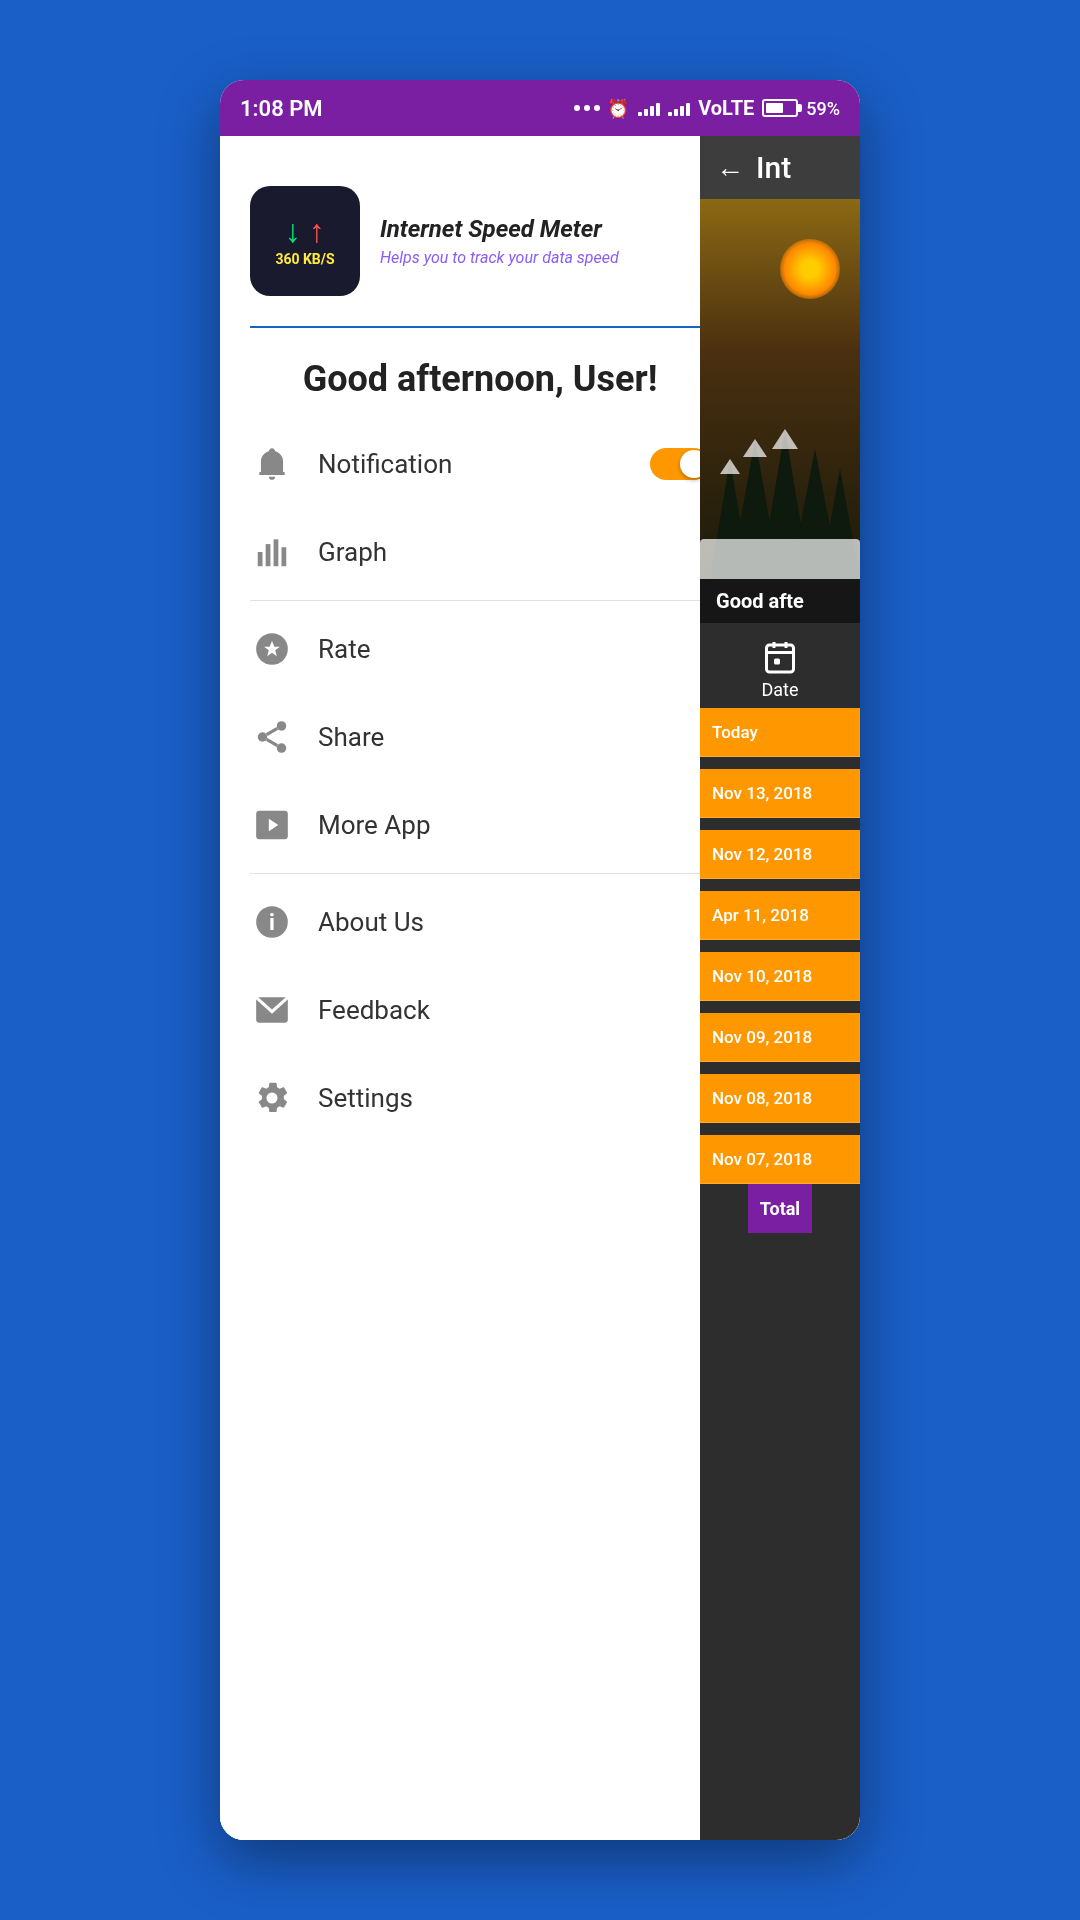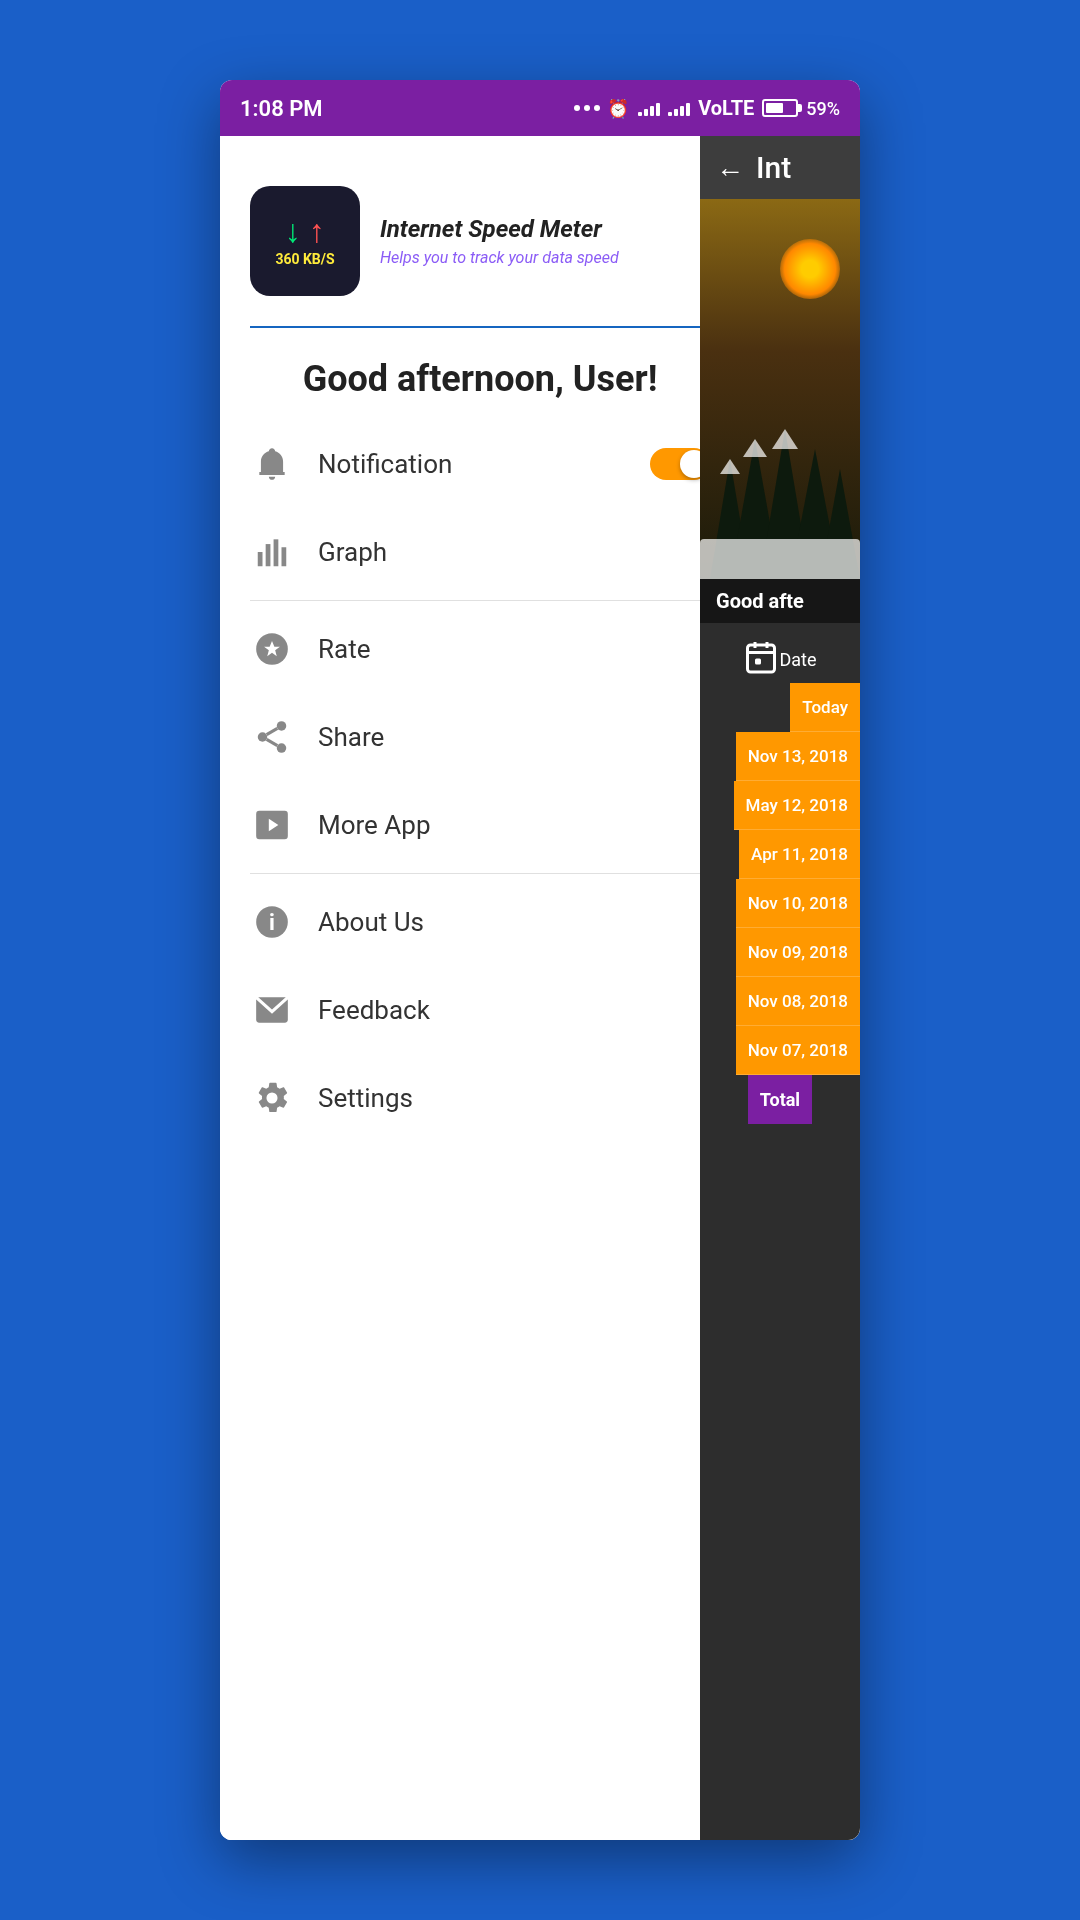--- a/index.html
+++ b/index.html
@@ -12,21 +12,21 @@
       align-items: center;
       justify-content: center;
       font-family: 'Roboto', Arial, sans-serif;
       overflow: hidden;
     }
 
     .phone-frame {
       width: 640px;
       height: 1760px;
       background: white;
-      border-radius: 12px;
+      border-radius: 24px;
       overflow: hidden;
       position: relative;
       box-shadow: 0 20px 60px rgba(0,0,0,0.4);
     }
 
     
     .status-bar {
       background: #7b1fa2;
       height: 56px;
       display: flex;
@@ -310,37 +310,36 @@
     .date-section {
       background: #2d2d2d;
       padding: 16px 0;
       display: flex;
       flex-direction: column;
       align-items: center;
     }
 
     .date-icon-container {
       display: flex;
-      flex-direction: row;
+      flex-direction: column;
       align-items: center;
       margin-bottom: 8px;
     }
 
     .date-label {
       color: white;
       font-size: 18px;
       margin-top: 4px;
     }
 
     .date-list {
       width: 100%;
       display: flex;
       flex-direction: column;
-      gap: 0;
-      align-items: flex-end;
+      gap: 12px;
     }
 
     .date-item {
       background: #ff9800;
       padding: 14px 12px;
       color: white;
       font-size: 17px;
       font-weight: 500;
       border-bottom: 1px solid rgba(255,255,255,0.2);
       cursor: pointer;
@@ -558,21 +557,21 @@
             <line x1="3" y1="9" x2="21" y2="9" stroke="white" stroke-width="2"></line>
             <line x1="8" y1="2" x2="8" y2="6" stroke="white" stroke-width="2"></line>
             <line x1="16" y1="2" x2="16" y2="6" stroke="white" stroke-width="2"></line>
             <rect x="8" y="13" width="4" height="4" fill="white" rx="1"></rect>
           </svg>
           <span class="date-label">Date</span>
         </div>
         <div class="date-list">
           <div class="date-item">Today</div>
           <div class="date-item">Nov 13, 2018</div>
-          <div class="date-item">May 12, 2018</div>
+          <div class="date-item">Nov 12, 2018</div>
           <div class="date-item">Apr 11, 2018</div>
           <div class="date-item">Nov 10, 2018</div>
           <div class="date-item">Nov 09, 2018</div>
           <div class="date-item">Nov 08, 2018</div>
           <div class="date-item partial">Nov 07, 2018</div>
         </div>
         <div class="total-bar">Total</div>
       </div>
 
     </div>

